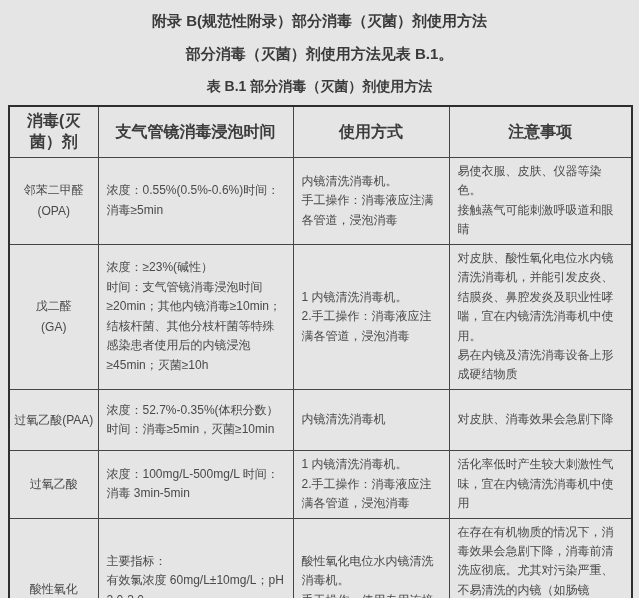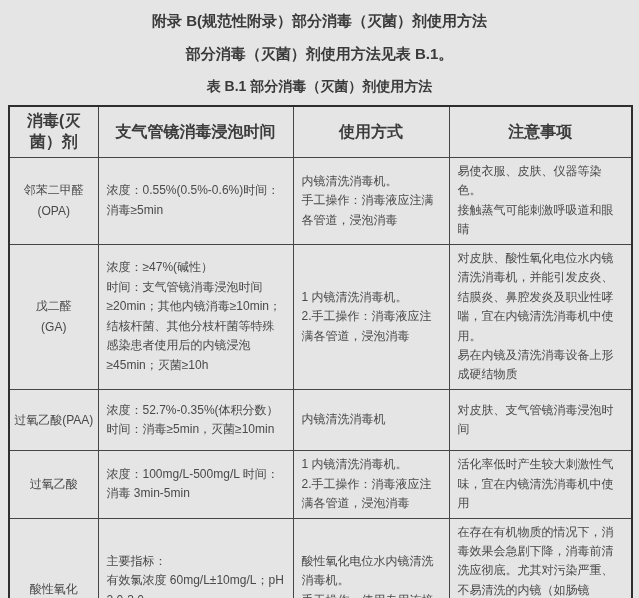--- a/index.html
+++ b/index.html
@@ -104,33 +104,33 @@
 (OPA)</td>
         <td class="text-cell">浓度：0.55%(0.5%-0.6%)时间：消毒≥5min</td>
         <td class="text-cell">内镜清洗消毒机。
 手工操作：消毒液应注满各管道，浸泡消毒</td>
         <td class="text-cell">易使衣服、皮肤、仪器等染色。
 接触蒸气可能刺激呼吸道和眼睛</td>
       </tr>
       <tr class="row-ga">
         <td class="agent-cell">戊二醛
 (GA)</td>
-        <td class="text-cell">浓度：≥47%(碱性）
+        <td class="text-cell">浓度：≥23%(碱性）
 时间：支气管镜消毒浸泡时间≥20min；其他内镜消毒≥10min；结核杆菌、其他分枝杆菌等特殊感染患者使用后的内镜浸泡≥45min；灭菌≥10h</td>
         <td class="text-cell">1 内镜清洗消毒机。
 2.手工操作：消毒液应注满各管道，浸泡消毒</td>
         <td class="text-cell">对皮肤、酸性氧化电位水内镜清洗消毒机，并能引发皮炎、结膜炎、鼻腔发炎及职业性哮喘，宜在内镜清洗消毒机中使用。
 易在内镜及清洗消毒设备上形成硬结物质</td>
       </tr>
       <tr class="row-paa">
         <td class="agent-cell">过氧乙酸(PAA)</td>
         <td class="text-cell">浓度：52.7%-0.35%(体积分数）
 时间：消毒≥5min，灭菌≥10min</td>
         <td class="text-cell">内镜清洗消毒机</td>
-        <td class="text-cell">对皮肤、支气管镜消毒浸泡时间</td>
+        <td class="text-cell">对皮肤、消毒效果会急剧下降</td>
       </tr>
       <tr class="row-cl">
         <td class="agent-cell">过氧乙酸</td>
         <td class="text-cell">浓度：100mg/L-500mg/L 时间：消毒 3min-5min</td>
         <td class="text-cell">1 内镜清洗消毒机。
 2.手工操作：消毒液应注满各管道，浸泡消毒</td>
         <td class="text-cell">活化率低时产生较大刺激性气味，宜在内镜清洗消毒机中使用</td>
       </tr>
       <tr class="row-aeow">
         <td class="agent-cell">酸性氧化

